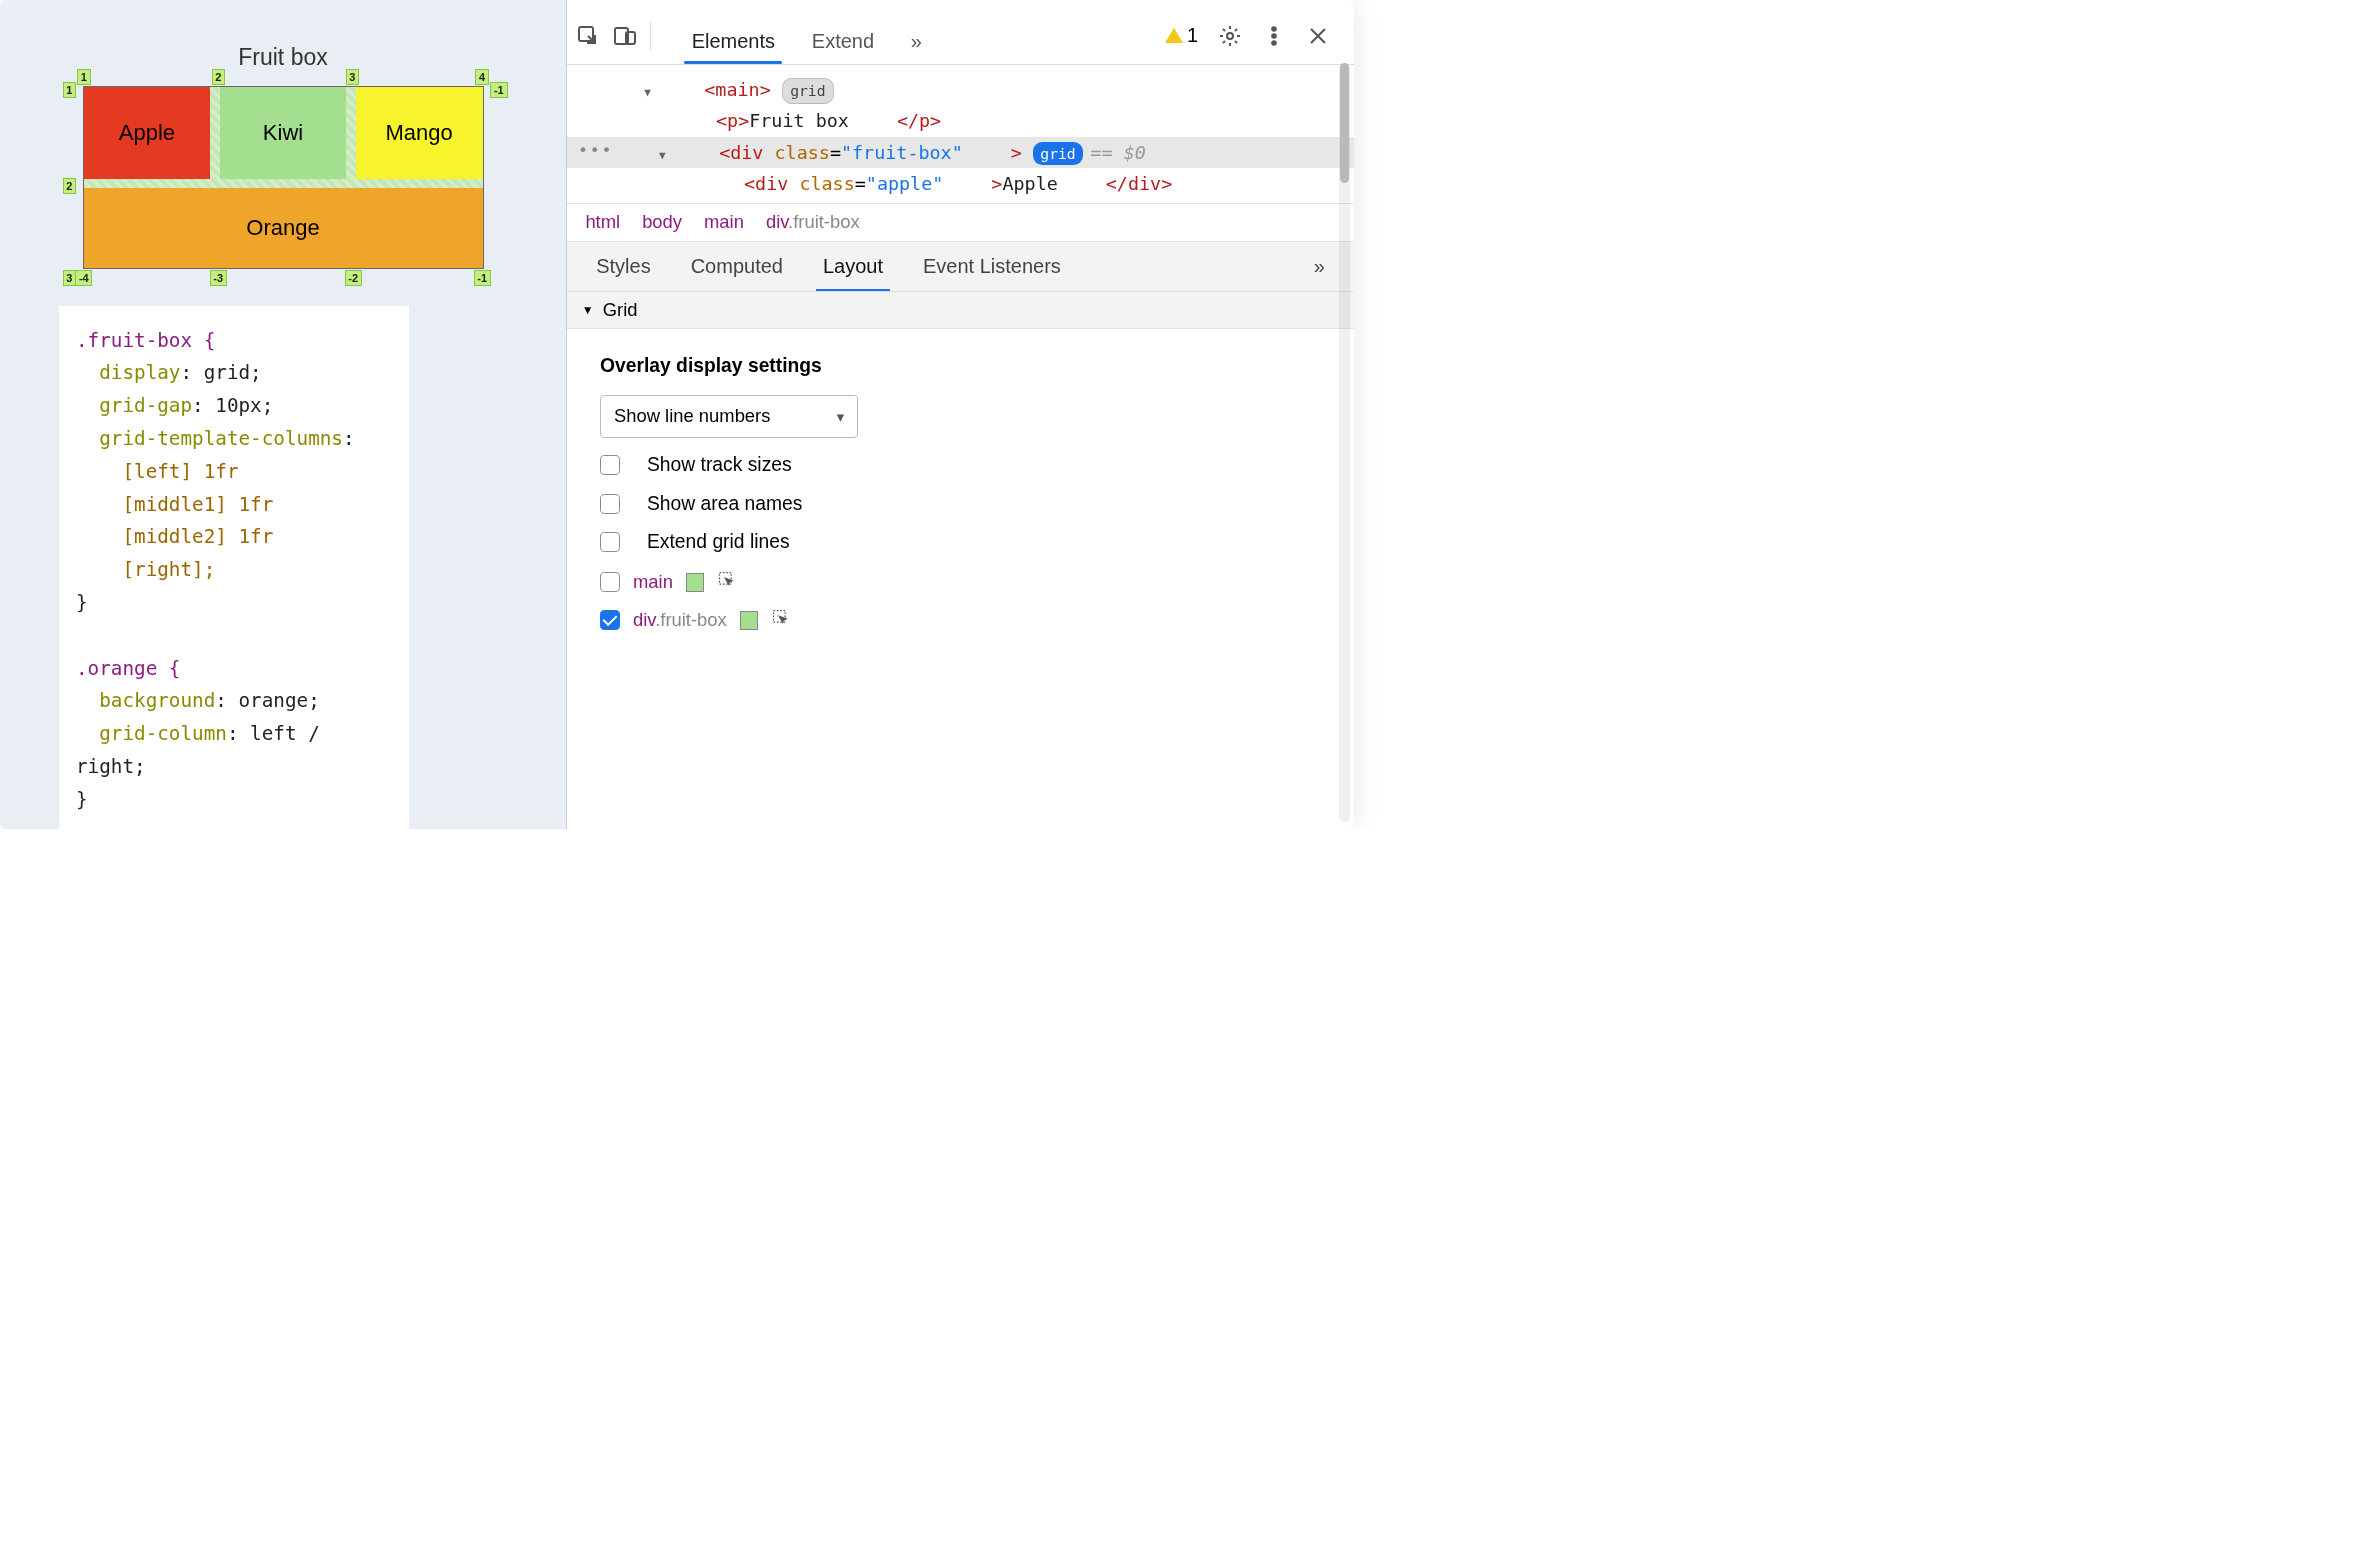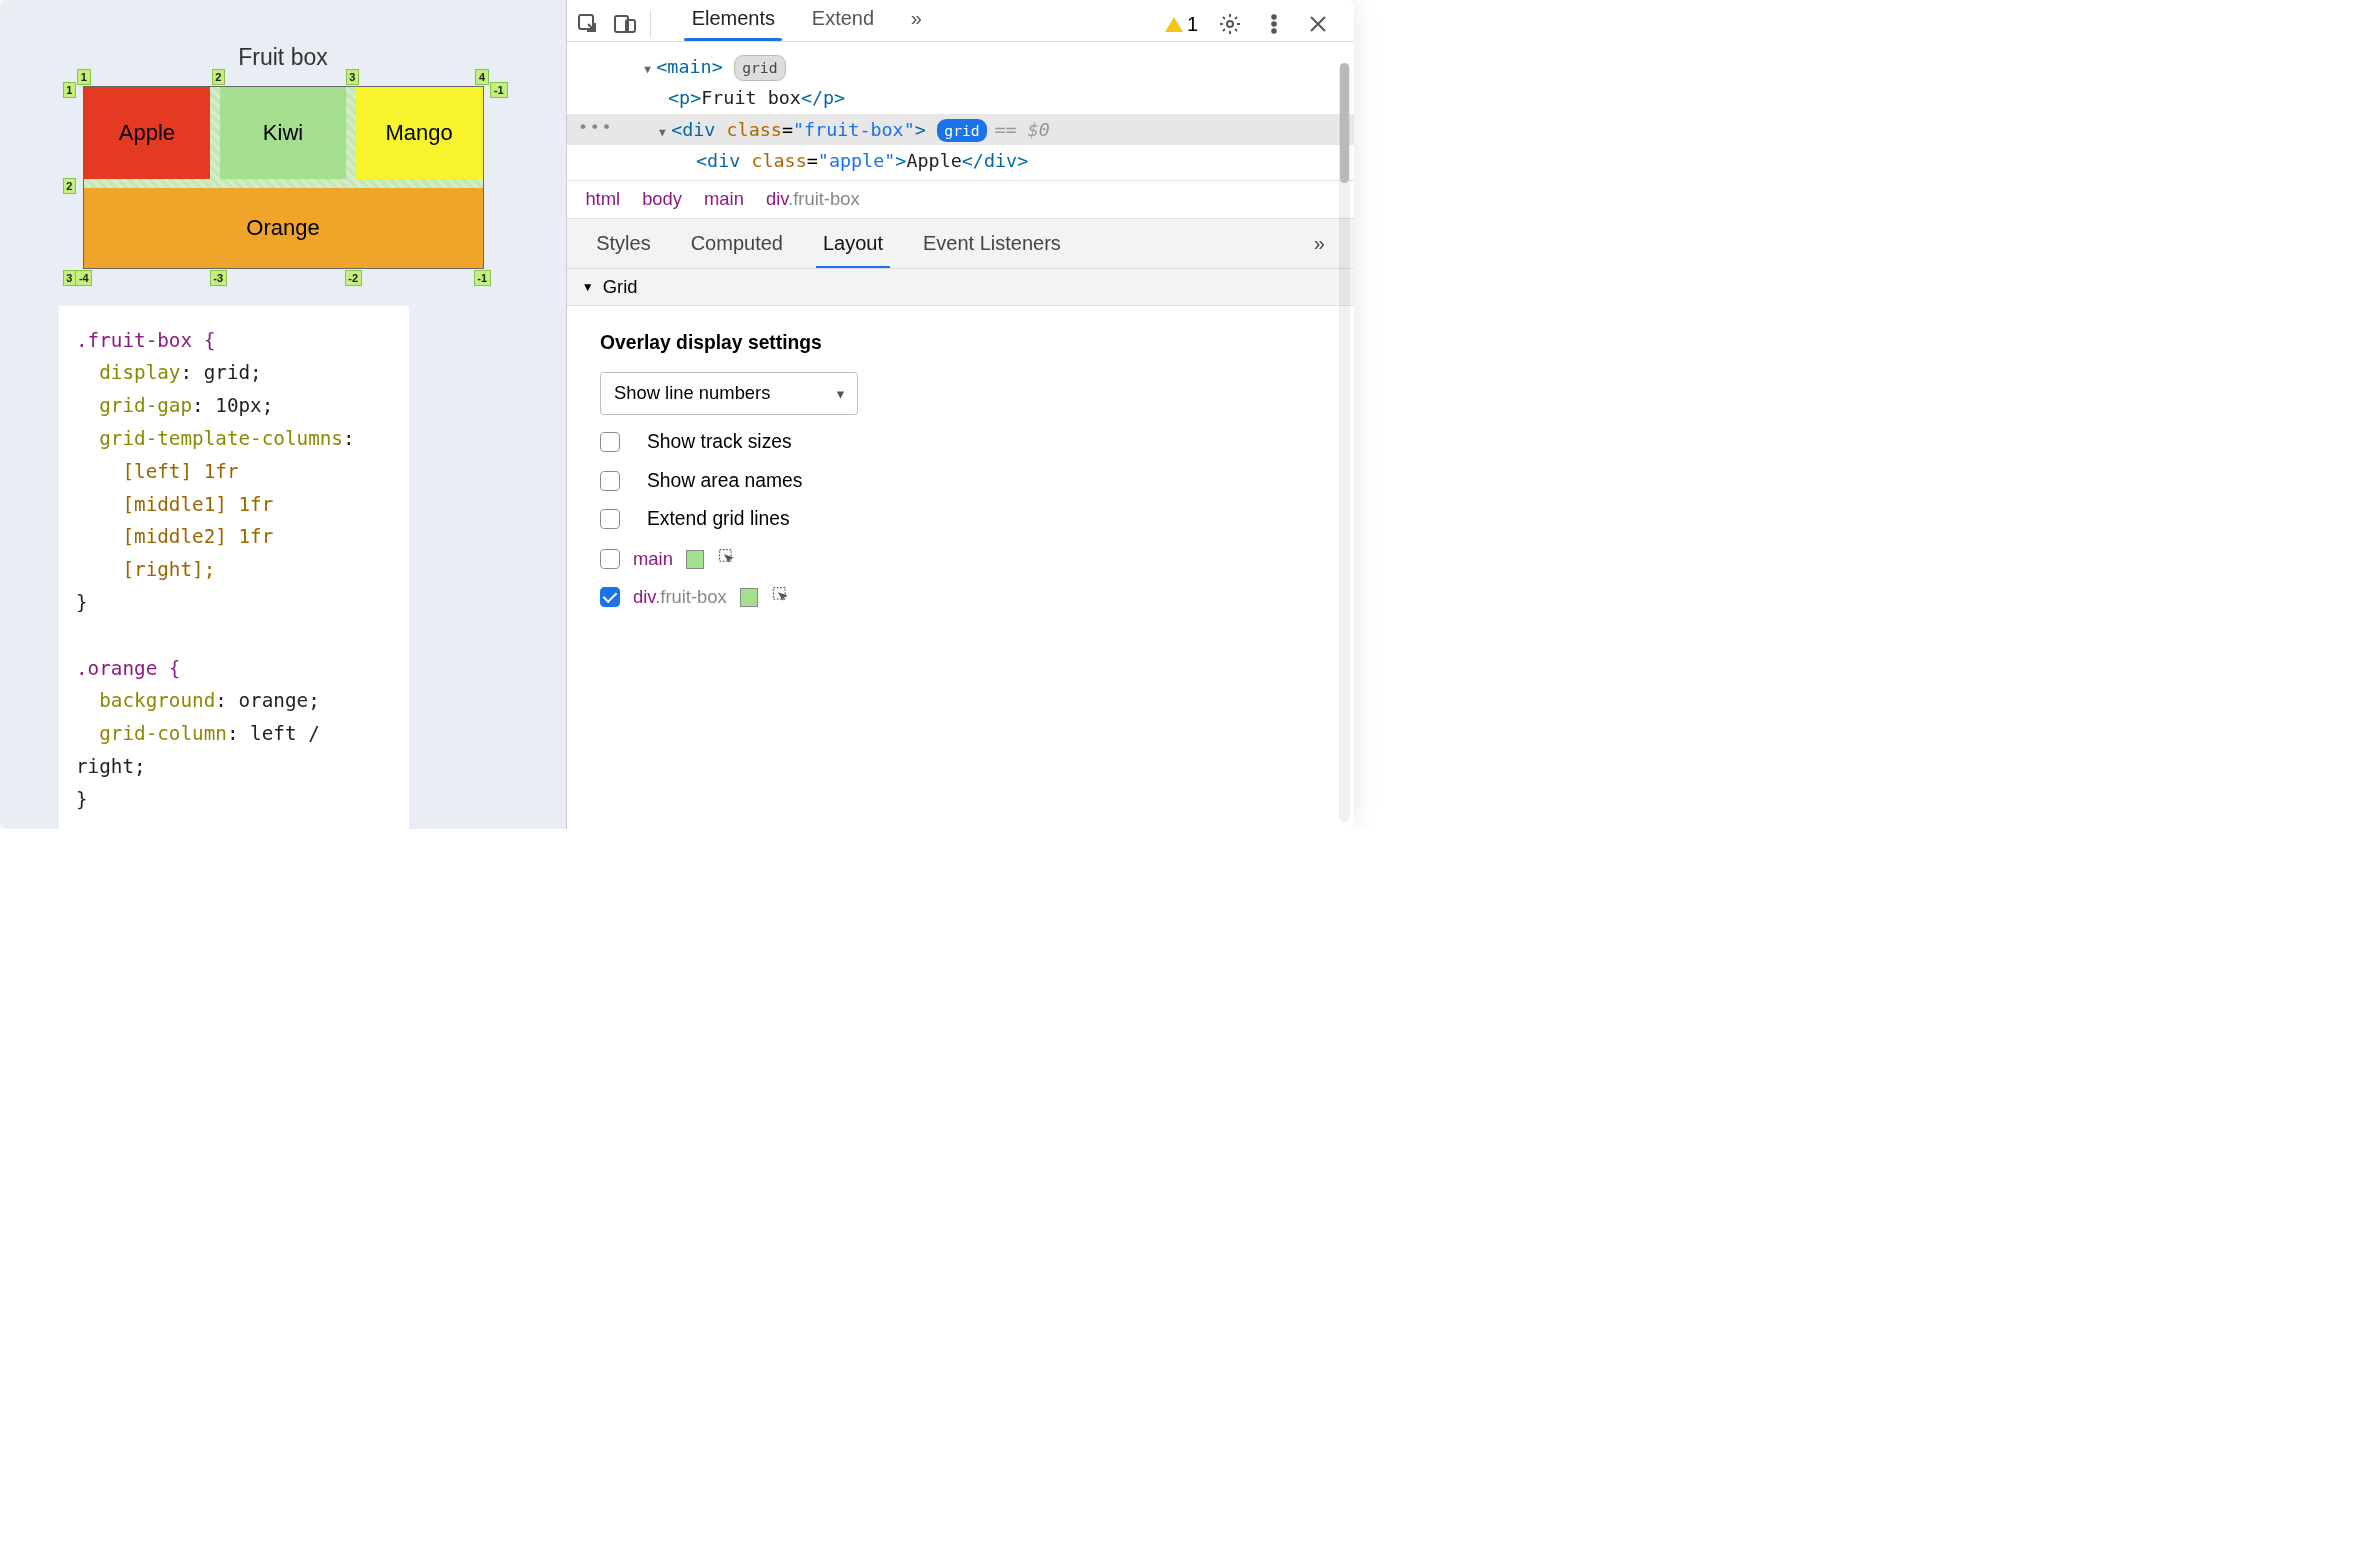--- a/index.html
+++ b/index.html
@@ -19,37 +19,37 @@
   .orange{ background:#efa42a; grid-column:1/-1; height:80px; }
 
   .lbl { position:absolute; font-size:11px; font-weight:700; background:#c3f07c; border:0.9px solid #8ac34a; padding:0 2.8px; line-height:14px; color:#222; }
 
   .code { margin-top:37px; background:#fff; padding:18.4px 16.6px 37px; font-family:ui-monospace,Menlo,monospace; font-size:19.3px; line-height:1.7; color:#222; width:350px; margin-left:18.4px;}
   .code .sel{color:#8e1a7f;}
   .code .prop{color:#8a8a00;}
   .code .str{color:#9a6600;}
 
   
-  .dt-top { display:flex; align-items:center; padding:7.4px 9.2px 0; border-bottom:0.9px solid #ddd; height:42px;}
+  .dt-top { display:flex; align-items:center; padding:7.4px 9.2px 0; border-bottom:0.9px solid #ddd; height:65px;}
   .tabbar { display:flex; align-items:flex-end; gap:0; flex:1; padding-left:9.2px; height:100%;}
   .tabbar .tab { font-size:20px; color:#555; padding:9.2px 18.4px 11px; position:relative; cursor:default;}
   .tabbar .tab.active { color:#222; }
   .tabbar .tab.active::after{content:"";position:absolute;left:11px;right:11px;bottom:0;height:2.8px;background:#1a73e8;border-radius:1.8px;}
   .dt-top .rightctrls{ display:flex; align-items:center; gap:20px; padding-right:14.7px;}
   .warn{display:inline-flex;align-items:center;gap:3.7px;font-size:20px;}
   .warn-tri{width:0;height:0;border-left:9.2px solid transparent;border-right:9.2px solid transparent;border-bottom:15.7px solid #f5c518;display:inline-block;position:relative;}
 
   .ico{width:24px;height:24px;display:inline-block;color:#555;}
   .ico svg{width:100%;height:100%;stroke:#555;fill:none;stroke-width:2;}
 
   .dom { padding:9.2px 0 3.7px; font-family:ui-monospace,Menlo,monospace; font-size:18.4px; line-height:1.6; position:relative;}
   .dom .line{white-space:pre; padding:0.9px 0 0.9px 55px;}
   .dom .line.sel-line{ background:#e7e7e7; position:relative; }
   .dom .line.sel-line::before{content:"•••"; position:absolute; left:11px; color:#888; font-size:16.6px; letter-spacing:1.8px;}
-  .tag{color:#0369a1;}
+  .tag{color:#b91c1c;margin-left:48px;}
   .attr{color:#b06500;}
   .attrv{color:#1a73e8;}
   .txt{color:#222;}
   .badge{background:#ddd;border:0.9px solid #bbb;border-radius:9.2px;padding:0 7.4px;font-size:14.7px;color:#444;display:inline-block;vertical-align:middle;}
   .badge.blue{background:#1a73e8;color:#fff;border:none;}
   .eq0{color:#999;font-style:italic; padding-left:7.4px;}
   .caret::before{content:"▼"; font-size:11px; margin-right:5.5px; color:#666; display:inline-block;}
 
   .crumbs{display:flex;gap:22px;padding:7.4px 18.4px;border-top:0.9px solid #e3e3e3;border-bottom:0.9px solid #e3e3e3;font-size:18.4px;}
   .crumbs span{color:#8e1a7f;cursor:default;}

